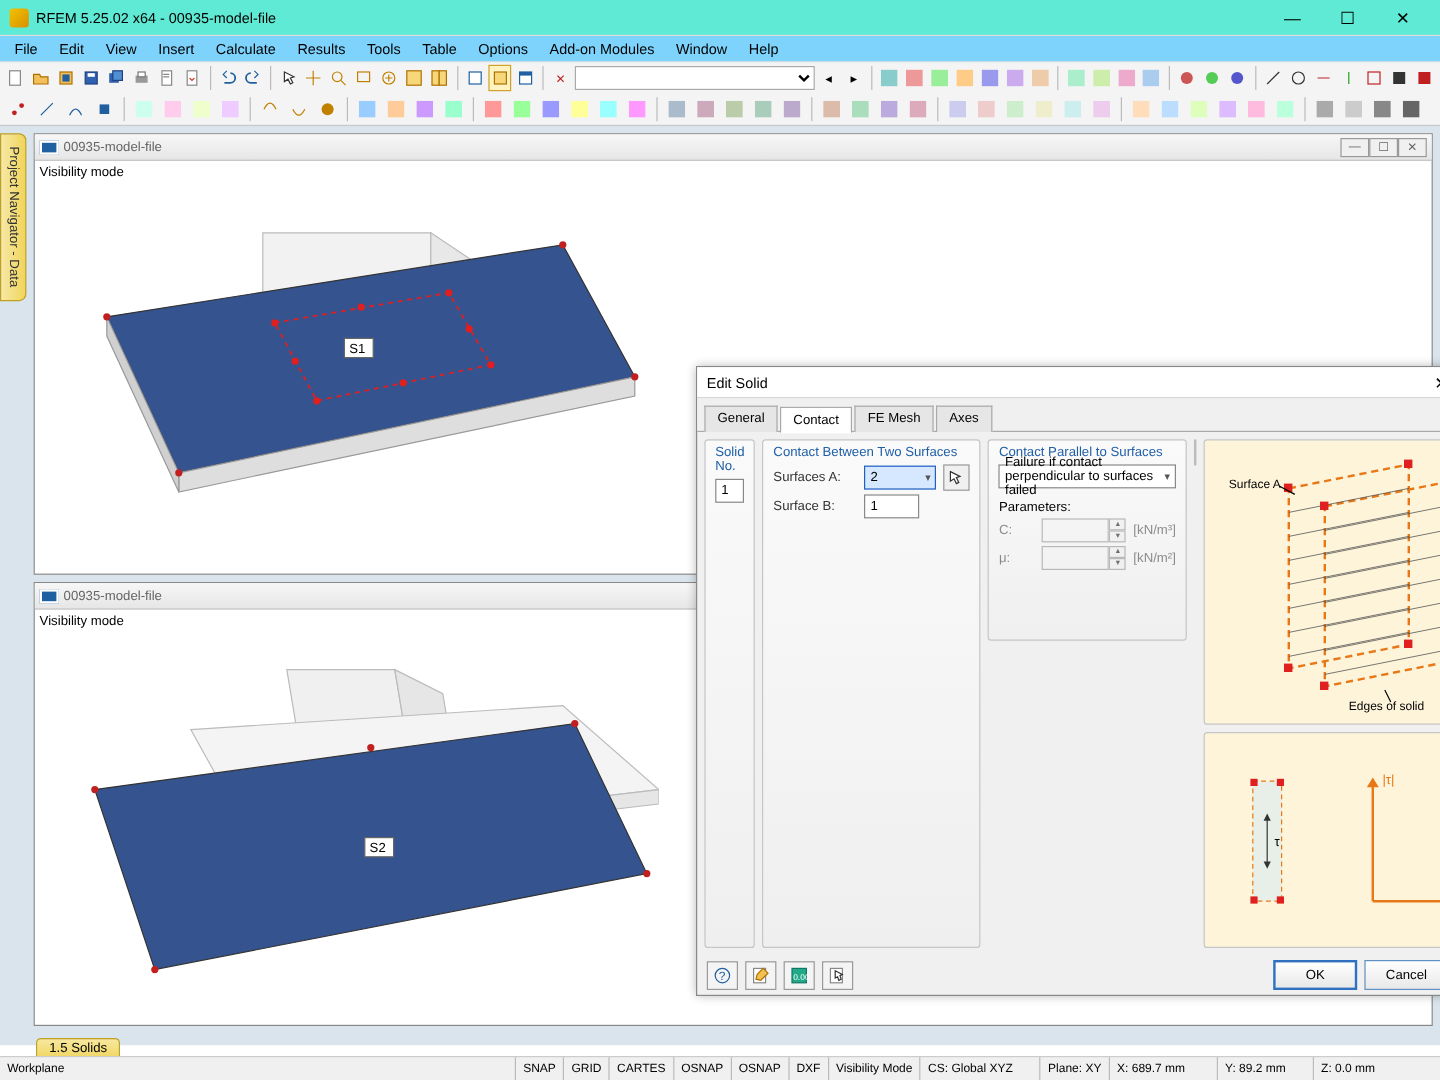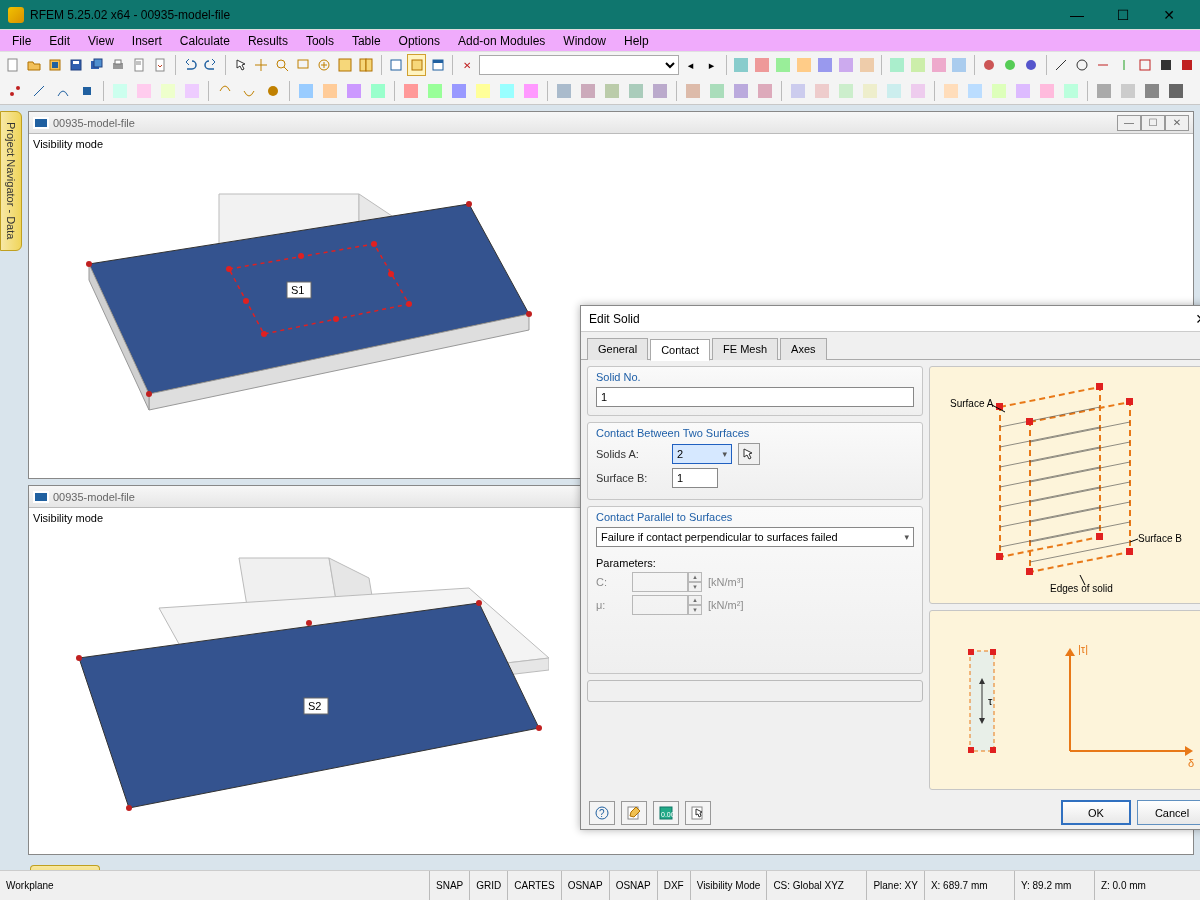--- a/index.html
+++ b/index.html
@@ -1,24 +1,24 @@
 <!DOCTYPE html>
 <html><head>
 <meta charset="utf-8">
 <style>
 * { box-sizing: border-box; margin: 0; padding: 0; font-family: "Segoe UI", Tahoma, sans-serif; }
 body { background: #fff; font-size: 11px; color: #000; width: 1200px; height: 900px; overflow: hidden; }
 
-.titlebar { height: 30px; background: #0f766e; display: flex; align-items: center; padding: 0 8px; border-bottom: 1px solid #ddd; }
+.titlebar { height: 30px; background: #5eead4; display: flex; align-items: center; padding: 0 8px; border-bottom: 1px solid #ddd; }
 .titlebar .appicon { width: 16px; height: 16px; margin-right: 6px; background: linear-gradient(135deg,#f2c200,#d89000); border-radius: 3px; }
 .titlebar .title { flex: 1; font-size: 12px; }
 .titlebar .winbtns { display: flex; gap: 0; }
 .titlebar .winbtn { width: 46px; height: 30px; display: flex; align-items: center; justify-content: center; font-size: 14px; }
 
-.menubar { height: 22px; background: #f0abfc; display: flex; align-items: center; padding: 0 4px; gap: 2px; border-bottom: 1px solid #e0e0e0; }
+.menubar { height: 22px; background: #7dd3fc; display: flex; align-items: center; padding: 0 4px; gap: 2px; border-bottom: 1px solid #e0e0e0; }
 .menubar .menuitem { padding: 2px 8px; font-size: 12px; }
 
 .toolbars { background: #f4f4f4; border-bottom: 1px solid #c8c8c8; }
 .toolbar-row { height: 26px; display: flex; align-items: center; padding: 0 4px; gap: 2px; }
 .tbtn { width: 22px; height: 22px; display: flex; align-items: center; justify-content: center; border: 1px solid transparent; background: #f4f4f4; }
 .tbtn .ico { width: 14px; height: 14px; }
 .tsep { width: 1px; height: 20px; background: #bbb; margin: 0 3px; }
 .tcombo { height: 20px; border: 1px solid #aaa; background: #fff; min-width: 200px; }
 
 .workspace { display: flex; height: 766px; background: #d9e4ec; }
@@ -34,21 +34,21 @@
 .vmode { position: absolute; top: 4px; left: 4px; font-size: 11px; }
 
 
 .dialog { position: absolute; top: 200px; left: 558px; width: 636px; background: #f0f0f0; border: 1px solid #888; box-shadow: 0 0 8px rgba(0,0,0,0.3); }
 .dlg-title { height: 26px; background: #fff; display: flex; align-items: center; padding: 0 8px; font-size: 12px; border-bottom: 1px solid #ccc; }
 .dlg-title .close { margin-left: auto; font-size: 14px; cursor: default; }
 .dlg-tabs { display: flex; padding: 6px 6px 0 6px; background: #f0f0f0; }
 .dlg-tab { padding: 4px 10px; border: 1px solid #aaa; border-bottom: none; background: #e6e6e6; font-size: 11px; margin-right: 2px; }
 .dlg-tab.active { background: #fff; border-bottom: 1px solid #fff; position: relative; top: 1px; }
 .dlg-body { display: flex; padding: 0 6px 6px 6px; gap: 6px; border-top: 1px solid #aaa; margin-top: -1px; }
-.dlg-left { flex: 1; display: flex; flex-direction: column; gap: 6px; padding-top: 6px; }
+.dlg-left { flex: 1; display: flex; flex-direction: row; gap: 6px; padding-top: 6px; }
 .dlg-right { width: 280px; padding-top: 6px; }
 .fieldset { border: 1px solid #c6c6c6; border-radius: 3px; background: linear-gradient(#fafafa,#efefef); padding: 4px 8px 8px 8px; }
 .fieldset .legend { font-size: 11px; color: #2060a8; margin-bottom: 4px; }
 .fin { height: 20px; border: 1px solid #888; background: #fff; padding: 0 4px; font-size: 11px; }
 .row { display: flex; align-items: center; gap: 6px; margin: 3px 0; }
 .row label { width: 70px; font-size: 11px; color: #333; }
 .combo { height: 20px; border: 1px solid #888; background: #fff; display: flex; align-items: center; padding: 0 4px; font-size: 11px; position: relative; }
 .combo::after { content: "▾"; position: absolute; right: 4px; font-size: 9px; color: #555; }
 .spinbox { display: flex; }
 .spinbox input { width: 56px; height: 20px; border: 1px solid #888; padding: 0 3px; }
@@ -57,21 +57,21 @@
 .unit { font-size: 11px; color: #333; }
 .pickbtn { width: 22px; height: 22px; border: 1px solid #999; background: #f0f0f0; display: flex; align-items: center; justify-content: center; }
 .diagram-box { border: 1px solid #c6c6c6; background: #fdf4da; border-radius: 3px; height: 238px; position: relative; margin-bottom: 6px; }
 .graph-box { border: 1px solid #c6c6c6; background: #fdf4da; border-radius: 3px; height: 180px; position: relative; }
 .dlg-footer { display: flex; align-items: center; padding: 4px 8px; gap: 6px; }
 .fbtn { width: 26px; height: 24px; border: 1px solid #999; background: #f4f4f4; display: flex; align-items: center; justify-content: center; }
 .btn { width: 70px; height: 25px; border: 1px solid #6090c0; background: linear-gradient(#fff,#e8e8e8); font-size: 11px; }
 .btn.primary { border: 2px solid #3070c0; }
 .hint-box { border: 1px solid #bbb; border-radius: 3px; height: 22px; }
 
-.statusbar { position: absolute; bottom: 0; left: 0; right: 0; height: 30px; background: #f0f0f0; border-top: 1px solid #ccc; display: flex; align-items: center; font-size: 10px; }
+.statusbar { position: absolute; bottom: 0; left: 0; right: 0; height: 20px; background: #f0f0f0; border-top: 1px solid #ccc; display: flex; align-items: center; font-size: 10px; }
 .statusbar .cell { border-right: 1px solid #bbb; padding: 0 6px; height: 100%; display: flex; align-items: center; }
 .tab-shelf { position: absolute; bottom: 18px; left: 30px; display: flex; }
 .tab-shelf .stab { background: linear-gradient(#f8e8a0,#f0d560); border: 1px solid #c0a020; border-bottom: none; border-radius: 4px 4px 0 0; padding: 2px 10px; font-size: 11px; }
 </style>
 </head>
 <body>
 
 <div class="titlebar">
   <div class="appicon"></div>
   <div class="title">RFEM 5.25.02 x64 - 00935-model-file</div>
@@ -671,21 +671,21 @@
       </div>
       <div class="dlg-body">
         <div class="dlg-left">
           <div class="fieldset">
             <div class="legend">Solid No.</div>
             <input class="fin" style="width: 100%;" value="1">
           </div>
           <div class="fieldset">
             <div class="legend">Contact Between Two Surfaces</div>
             <div class="row">
-              <label>Solids A:</label>
+              <label>Surfaces A:</label>
               <div class="combo" style="width:60px;border:1px solid #2060c0;background:#d6e8ff">
                   <span>2</span>
                 </div>
               <div class="pickbtn">
                   <svg width="14" height="14">
                     <path d="M2 2l8 4-3 1 2 4-2 1-2-4-3 2z" fill="#fff" stroke="#333"></path>
                   </svg>
                 </div>
             </div>
             <div class="row">

